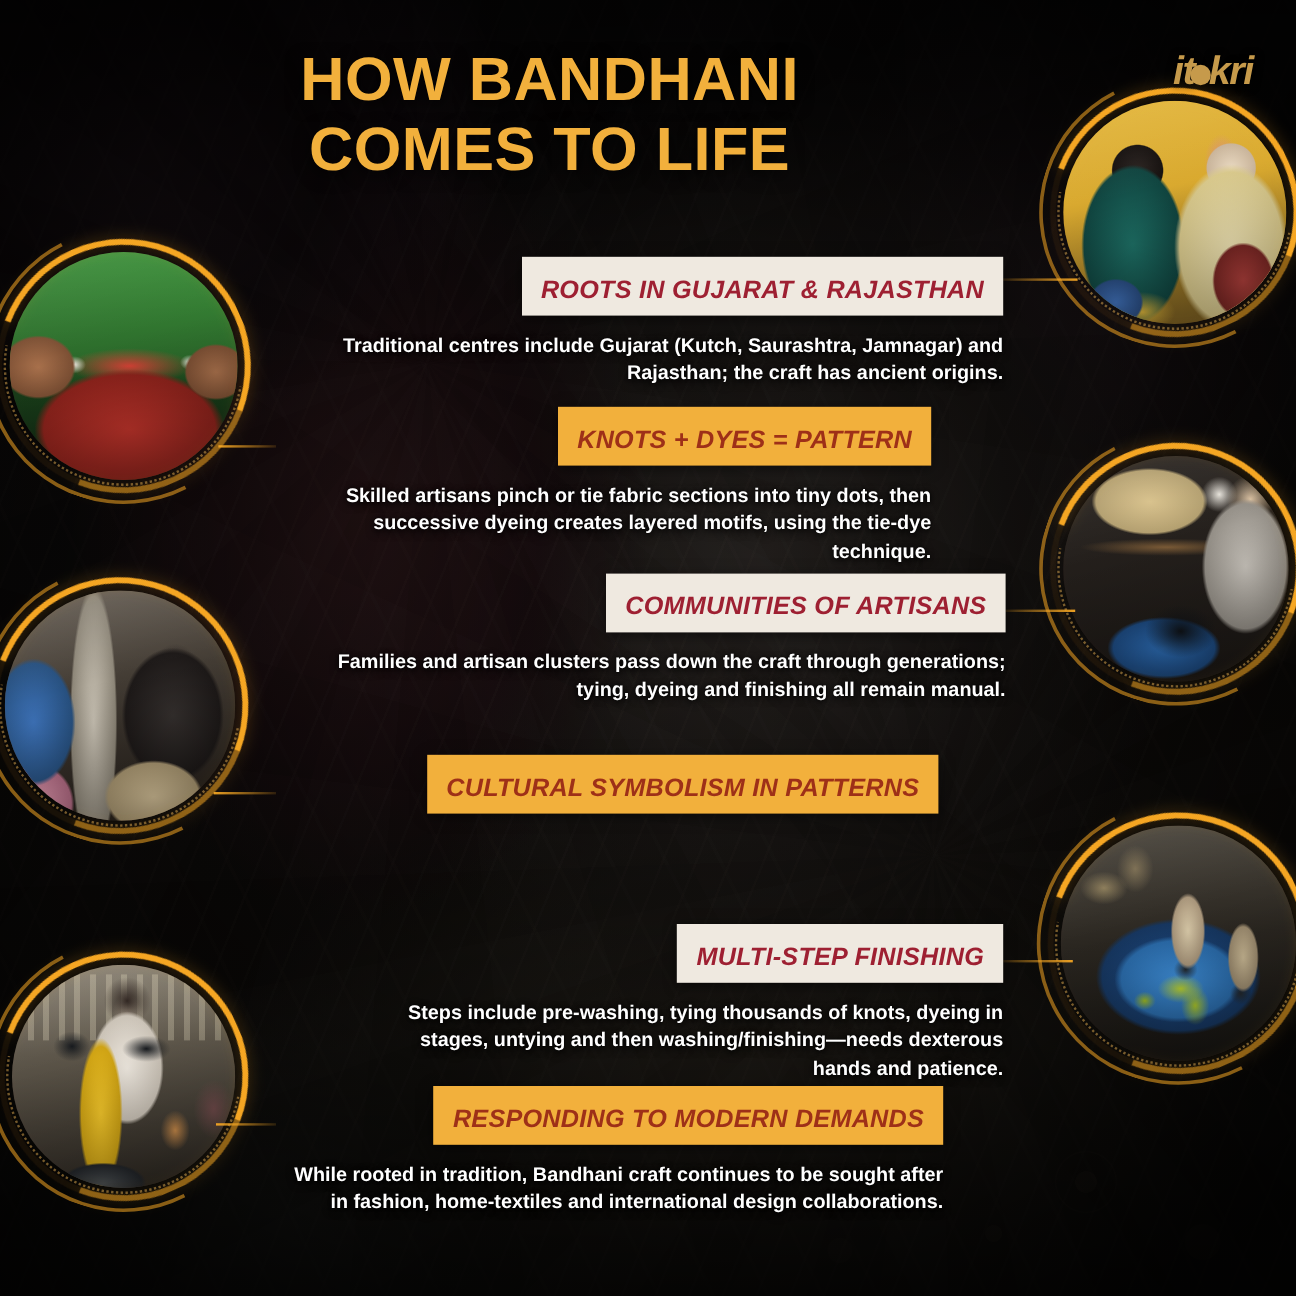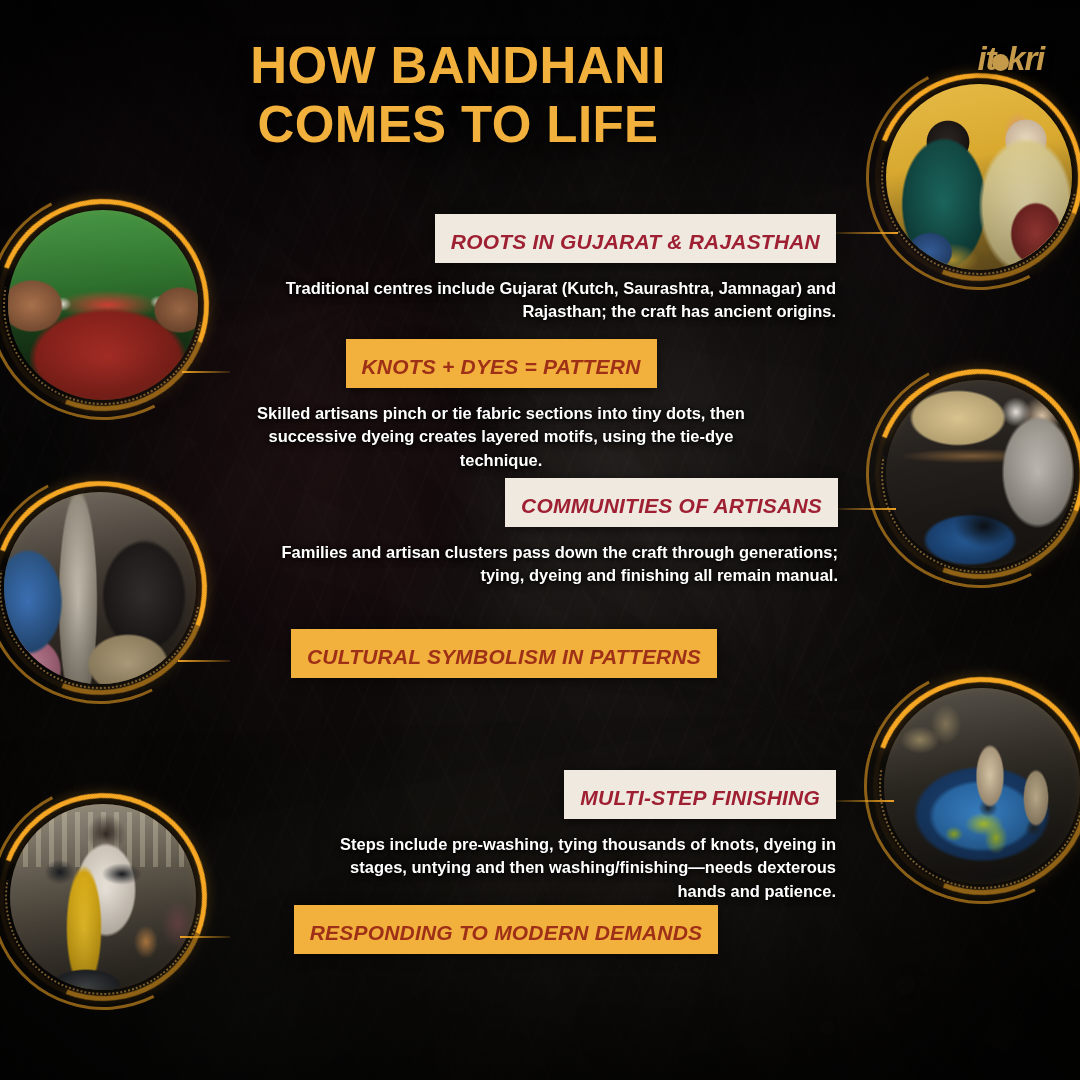--- a/index.html
+++ b/index.html
@@ -274,21 +274,21 @@
   .tab.amber { background:#F2B03C; color:#9E3018; }
 
   .body-text {
     color:#FFFFFF;
     font-size:16.5px;
     font-weight:bold;
     line-height:1.42;
     text-shadow:0 2px 7px rgba(0,0,0,.92), 0 0 3px rgba(0,0,0,.8);
     margin-top:14px;
   }
-  .left  { text-align:center; }
+  .left  { text-align:right; }
   .right { text-align:right; }
 </style>
 </head>
 <body>
 
 <div id="poster">
 
   <div class="bg-layer bg-base"></div>
   <div class="bg-layer bg-folds"></div>
   <div class="bg-layer bg-motifs"></div>
@@ -416,15 +416,16 @@
     <div class="tab amber">CULTURAL SYMBOLISM IN PATTERNS</div>
   </div>
 
   <div class="block right" style="left:300px; top:770px; width:536px;">
     <div class="tab cream">MULTI-STEP FINISHING</div>
     <div class="body-text">Steps include pre-washing, tying thousands of knots, dyeing in stages, untying and then washing/finishing—needs dexterous hands and patience.</div>
   </div>
 
   <div class="block left" style="left:226px; top:905px; width:560px;">
     <div class="tab amber">RESPONDING TO MODERN DEMANDS</div>
+    <div class="body-text">While rooted in tradition, Bandhani craft continues to be sought after in fashion, home-textiles and international design collaborations.</div>
   </div>
 
 </div>
 
 </body></html>

